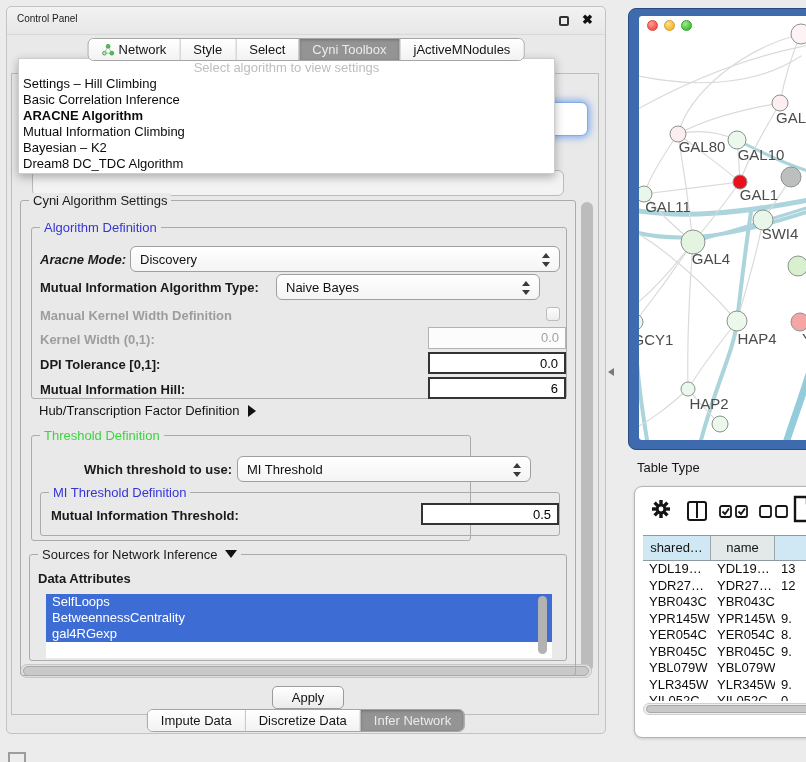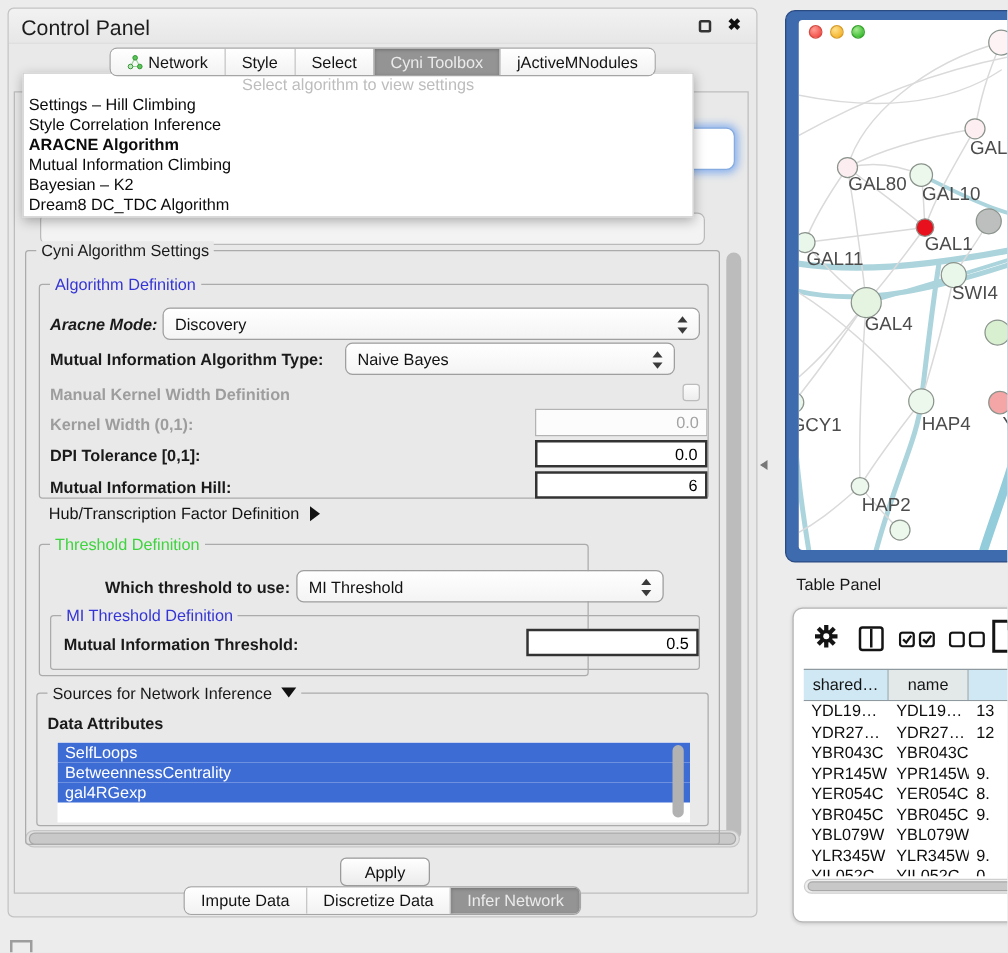--- a/index.html
+++ b/index.html
@@ -4,21 +4,21 @@
 <style>
   * { margin:0; padding:0; box-sizing:border-box; }
   body { background:#ececec; font-family:"Liberation Sans", sans-serif; }
   .canvas { position:relative; width:806px; height:762px; background:#ececec; overflow:hidden; font-family:"Liberation Sans", sans-serif; }
 
   
   .control-panel { position:absolute; left:6px; top:6px; width:600px; height:728px;
     background:#e9e9e9; border:1px solid #c3c3c3; border-radius:5px; }
   .cp-titlebar { position:absolute; left:0; top:0; width:100%; height:28px;
     background:linear-gradient(#f2f2f2,#e7e7e7); border-bottom:1px solid #d8d8d8; border-radius:5px 5px 0 0; }
-  .cp-title { position:absolute; left:10px; top:6px; font-size:17px; color:#1c1c1c; white-space:nowrap; }
+  .cp-title { position:absolute; left:10px; top:6px; font-size:10px; color:#1c1c1c; white-space:nowrap; }
   .float-btn { position:absolute; right:36px; top:9px; width:10px; height:10px; border:2px solid #333; border-radius:2px; background:transparent; }
   .close-btn { position:absolute; right:12px; top:5px; font-size:13px; font-weight:bold; color:#111; cursor:default; }
 
   
   .cp-tabs { position:absolute; top:31px; left:50%; transform:translateX(-50%);
     display:inline-flex; height:23px; background:#fff; border:1px solid #a5a5a5; border-radius:6px; overflow:hidden; z-index:7; }
   .cp-tabs.bottom { top:702px; }
   .seg { display:flex; align-items:center; gap:4px; padding:0 13px; font-size:13px; color:#141414;
     border-left:1px solid #c3c3c3; background:linear-gradient(#ffffff,#f2f2f2); white-space:nowrap; }
   .seg:first-child { border-left:none; }
@@ -262,21 +262,21 @@
         <div class="seg sel">
           <span>Infer Network</span>
         </div>
       </div>
   </div>
 
   <div class="algo-popup">
     <div class="popup-prompt">Select algorithm to view settings</div>
     <div id="popupItems">
         <div class="popup-item">Settings – Hill Climbing</div>
-        <div class="popup-item">Style Correlation Inference</div>
+        <div class="popup-item">Basic Correlation Inference</div>
         <div class="popup-item bold">ARACNE Algorithm</div>
         <div class="popup-item">Mutual Information Climbing</div>
         <div class="popup-item">Bayesian – K2</div>
         <div class="popup-item">Dream8 DC_TDC Algorithm</div>
       </div>
   </div>
 
   <div class="divider-arrow"></div>
 
   <div class="network-window">
@@ -340,21 +340,21 @@
           <circle cx="81" cy="408" r="8" fill="#ecf8ec" stroke="#8a938c" stroke-width="1"></circle>
         </svg>
       <div class="traffic">
         <span class="tl red"></span>
         <span class="tl yellow"></span>
         <span class="tl green"></span>
       </div>
     </div>
   </div>
 
-  <div class="table-panel-title">Table Panel</div>
+  <div class="table-panel-title">Table Type</div>
   <div class="table-window">
     <div class="tp-toolbar">
       <svg class="tbi" style="left:14px;top:10px;" width="24" height="24" viewBox="0 0 24 24">
         <g fill="#141414">
           <circle cx="12" cy="12" r="5.2"></circle>
           <g stroke="#141414" stroke-width="3.4">
             <line x1="12" y1="3" x2="12" y2="21"></line>
             <line x1="3" y1="12" x2="21" y2="12"></line>
             <line x1="5.6" y1="5.6" x2="18.4" y2="18.4"></line>
             <line x1="18.4" y1="5.6" x2="5.6" y2="18.4"></line>

